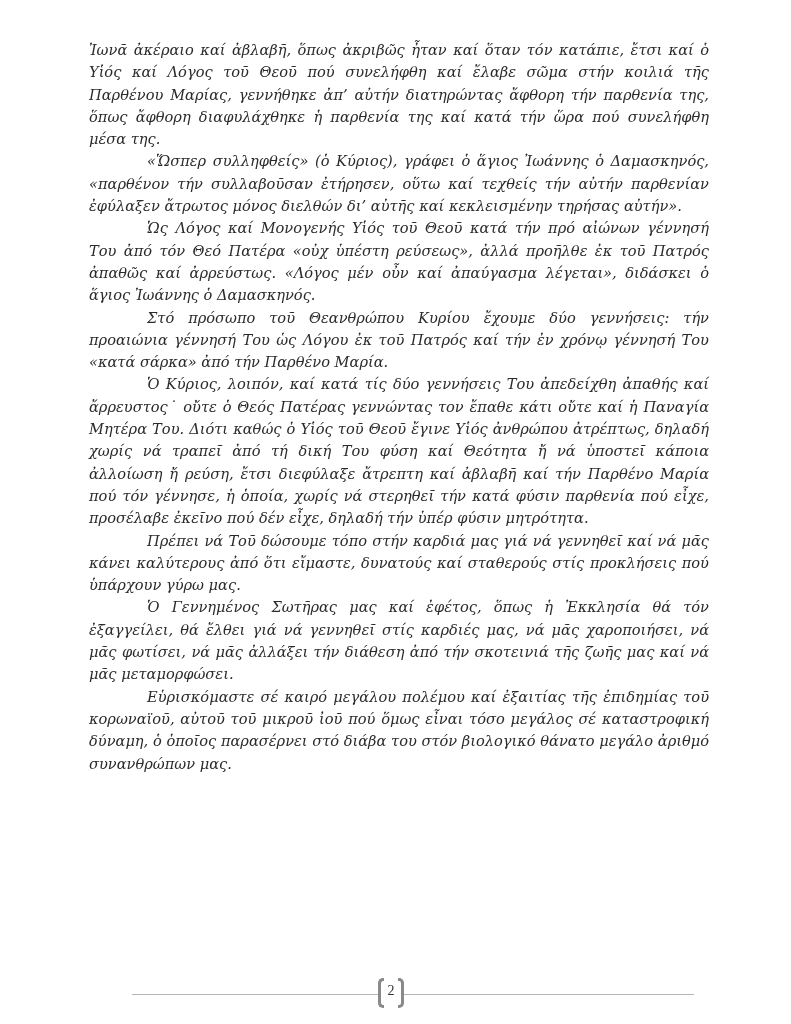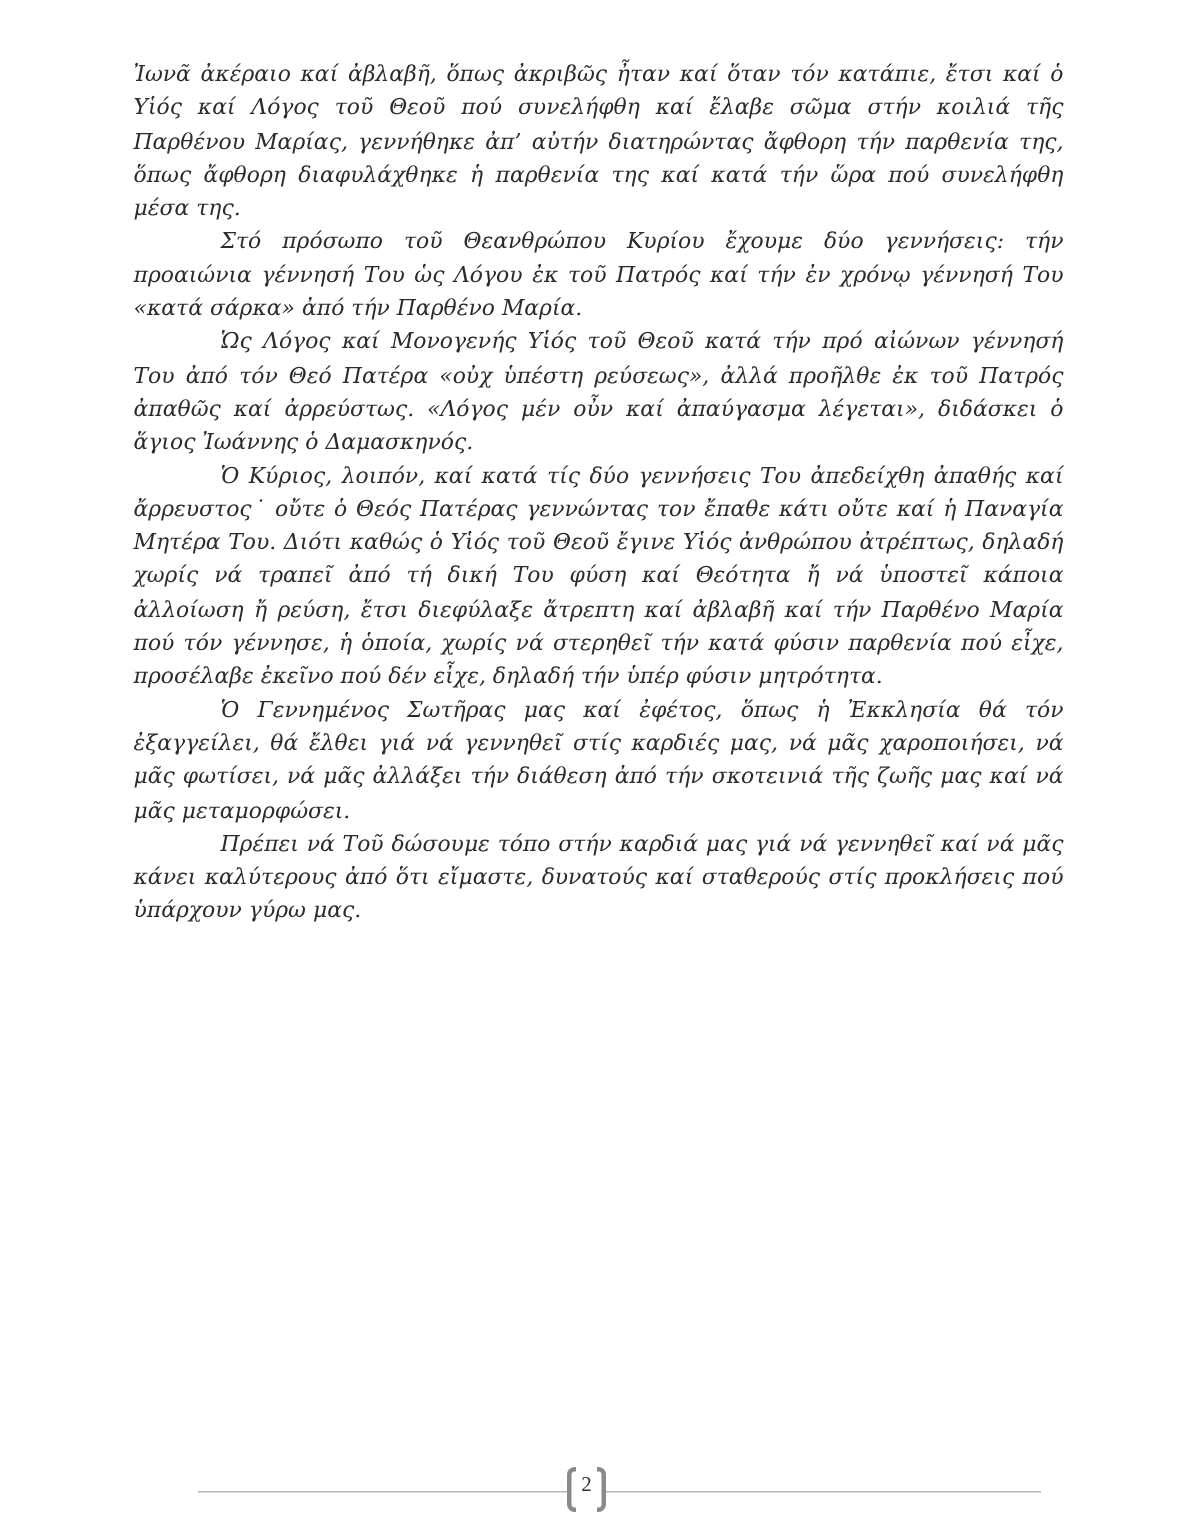--- a/index.html
+++ b/index.html
@@ -28,25 +28,27 @@
       font-family: "Liberation Serif", serif; font-size: 14px; color: #333;
     }
     .rule-right-long { position: absolute; top: 19px; left: 404px; width: 290px; height: 1px; background: #b5b5b5; }
   </style>
 </head>
 <body>
 
 <div class="page">
   <div class="body-text">
     <p class="noindent">Ἰωνᾶ ἀκέραιο καί ἀβλαβῆ, ὅπως ἀκριβῶς ἦταν καί ὅταν τόν κατάπιε, ἔτσι καί ὁ Υἱός καί Λόγος τοῦ Θεοῦ πού συνελήφθη καί ἔλαβε σῶμα στήν κοιλιά τῆς Παρθένου Μαρίας, γεννήθηκε ἀπ’ αὐτήν διατηρώντας ἄφθορη τήν παρθενία της, ὅπως ἄφθορη διαφυλάχθηκε ἡ παρθενία της καί κατά τήν ὥρα πού συνελήφθη μέσα της.</p>
+    <p class="indent">«Ὥσπερ συλληφθείς» (ὁ Κύριος), γράφει ὁ ἅγιος Ἰωάννης ὁ Δαμασκηνός, «παρθένον τήν συλλαβοῦσαν ἐτήρησεν, οὕτω καί τεχθείς τήν αὐτήν παρθενίαν ἐφύλαξεν ἄτρωτος μόνος διελθών δι’ αὐτῆς καί κεκλεισμένην τηρήσας αὐτήν».</p>
+    <p class="indent">Ὡς Λόγος καί Μονογενής Υἱός τοῦ Θεοῦ κατά τήν πρό αἰώνων γέννησή Του ἀπό τόν Θεό Πατέρα «οὐχ ὑπέστη ρεύσεως», ἀλλά προῆλθε ἐκ τοῦ Πατρός ἀπαθῶς καί ἀρρεύστως. «Λόγος μέν οὖν καί ἀπαύγασμα λέγεται», διδάσκει ὁ ἅγιος Ἰωάννης ὁ Δαμασκηνός.</p>
     <p class="indent">Στό πρόσωπο τοῦ Θεανθρώπου Κυρίου ἔχουμε δύο γεννήσεις: τήν προαιώνια γέννησή Του ὡς Λόγου ἐκ τοῦ Πατρός καί τήν ἐν χρόνῳ γέννησή Του «κατά σάρκα» ἀπό τήν Παρθένο Μαρία.</p>
-    <p class="indent">Ὡς Λόγος καί Μονογενής Υἱός τοῦ Θεοῦ κατά τήν πρό αἰώνων γέννησή Του ἀπό τόν Θεό Πατέρα «οὐχ ὑπέστη ρεύσεως», ἀλλά προῆλθε ἐκ τοῦ Πατρός ἀπαθῶς καί ἀρρεύστως. «Λόγος μέν οὖν καί ἀπαύγασμα λέγεται», διδάσκει ὁ ἅγιος Ἰωάννης ὁ Δαμασκηνός.</p>
     <p class="indent">Ὁ Κύριος, λοιπόν, καί κατά τίς δύο γεννήσεις Του ἀπεδείχθη ἀπαθής καί ἄρρευστος˙ οὔτε ὁ Θεός Πατέρας γεννώντας τον ἔπαθε κάτι οὔτε καί ἡ Παναγία Μητέρα Του. Διότι καθώς ὁ Υἱός τοῦ Θεοῦ ἔγινε Υἱός ἀνθρώπου ἀτρέπτως, δηλαδή χωρίς νά τραπεῖ ἀπό τή δική Του φύση καί Θεότητα ἤ νά ὑποστεῖ κάποια ἀλλοίωση ἤ ρεύση, ἔτσι διεφύλαξε ἄτρεπτη καί ἀβλαβῆ καί τήν Παρθένο Μαρία πού τόν γέννησε, ἡ ὁποία, χωρίς νά στερηθεῖ τήν κατά φύσιν παρθενία πού εἶχε, προσέλαβε ἐκεῖνο πού δέν εἶχε, δηλαδή τήν ὑπέρ φύσιν μητρότητα.</p>
+    <p class="indent">Πρέπει νά Τοῦ δώσουμε τόπο στήν καρδιά μας γιά νά γεννηθεῖ καί νά μᾶς κάνει καλύτερους ἀπό ὅτι εἴμαστε, δυνατούς καί σταθερούς στίς προκλήσεις πού ὑπάρχουν γύρω μας.</p>
     <p class="indent">Ὁ Γεννημένος Σωτῆρας μας καί ἐφέτος, ὅπως ἡ Ἐκκλησία θά τόν ἐξαγγείλει, θά ἔλθει γιά νά γεννηθεῖ στίς καρδιές μας, νά μᾶς χαροποιήσει, νά μᾶς φωτίσει, νά μᾶς ἀλλάξει τήν διάθεση ἀπό τήν σκοτεινιά τῆς ζωῆς μας καί νά μᾶς μεταμορφώσει.</p>
-    <p class="indent">Πρέπει νά Τοῦ δώσουμε τόπο στήν καρδιά μας γιά νά γεννηθεῖ καί νά μᾶς κάνει καλύτερους ἀπό ὅτι εἴμαστε, δυνατούς καί σταθερούς στίς προκλήσεις πού ὑπάρχουν γύρω μας.</p>
+    <p class="indent">Εὑρισκόμαστε σέ καιρό μεγάλου πολέμου καί ἐξαιτίας τῆς ἐπιδημίας τοῦ κορωναϊοῦ, αὐτοῦ τοῦ μικροῦ ἰοῦ πού ὅμως εἶναι τόσο μεγάλος σέ καταστροφική δύναμη, ὁ ὁποῖος παρασέρνει στό διάβα του στόν βιολογικό θάνατο μεγάλο ἀριθμό συνανθρώπων μας.</p>
   </div>
 
   <div class="footer">
     <div class="rule rule-left"></div>
     <div class="bracket bracket-left"></div>
     <div class="page-number">2</div>
     <div class="bracket bracket-right"></div>
     <div class="rule-right-long"></div>
   </div>
 </div>

